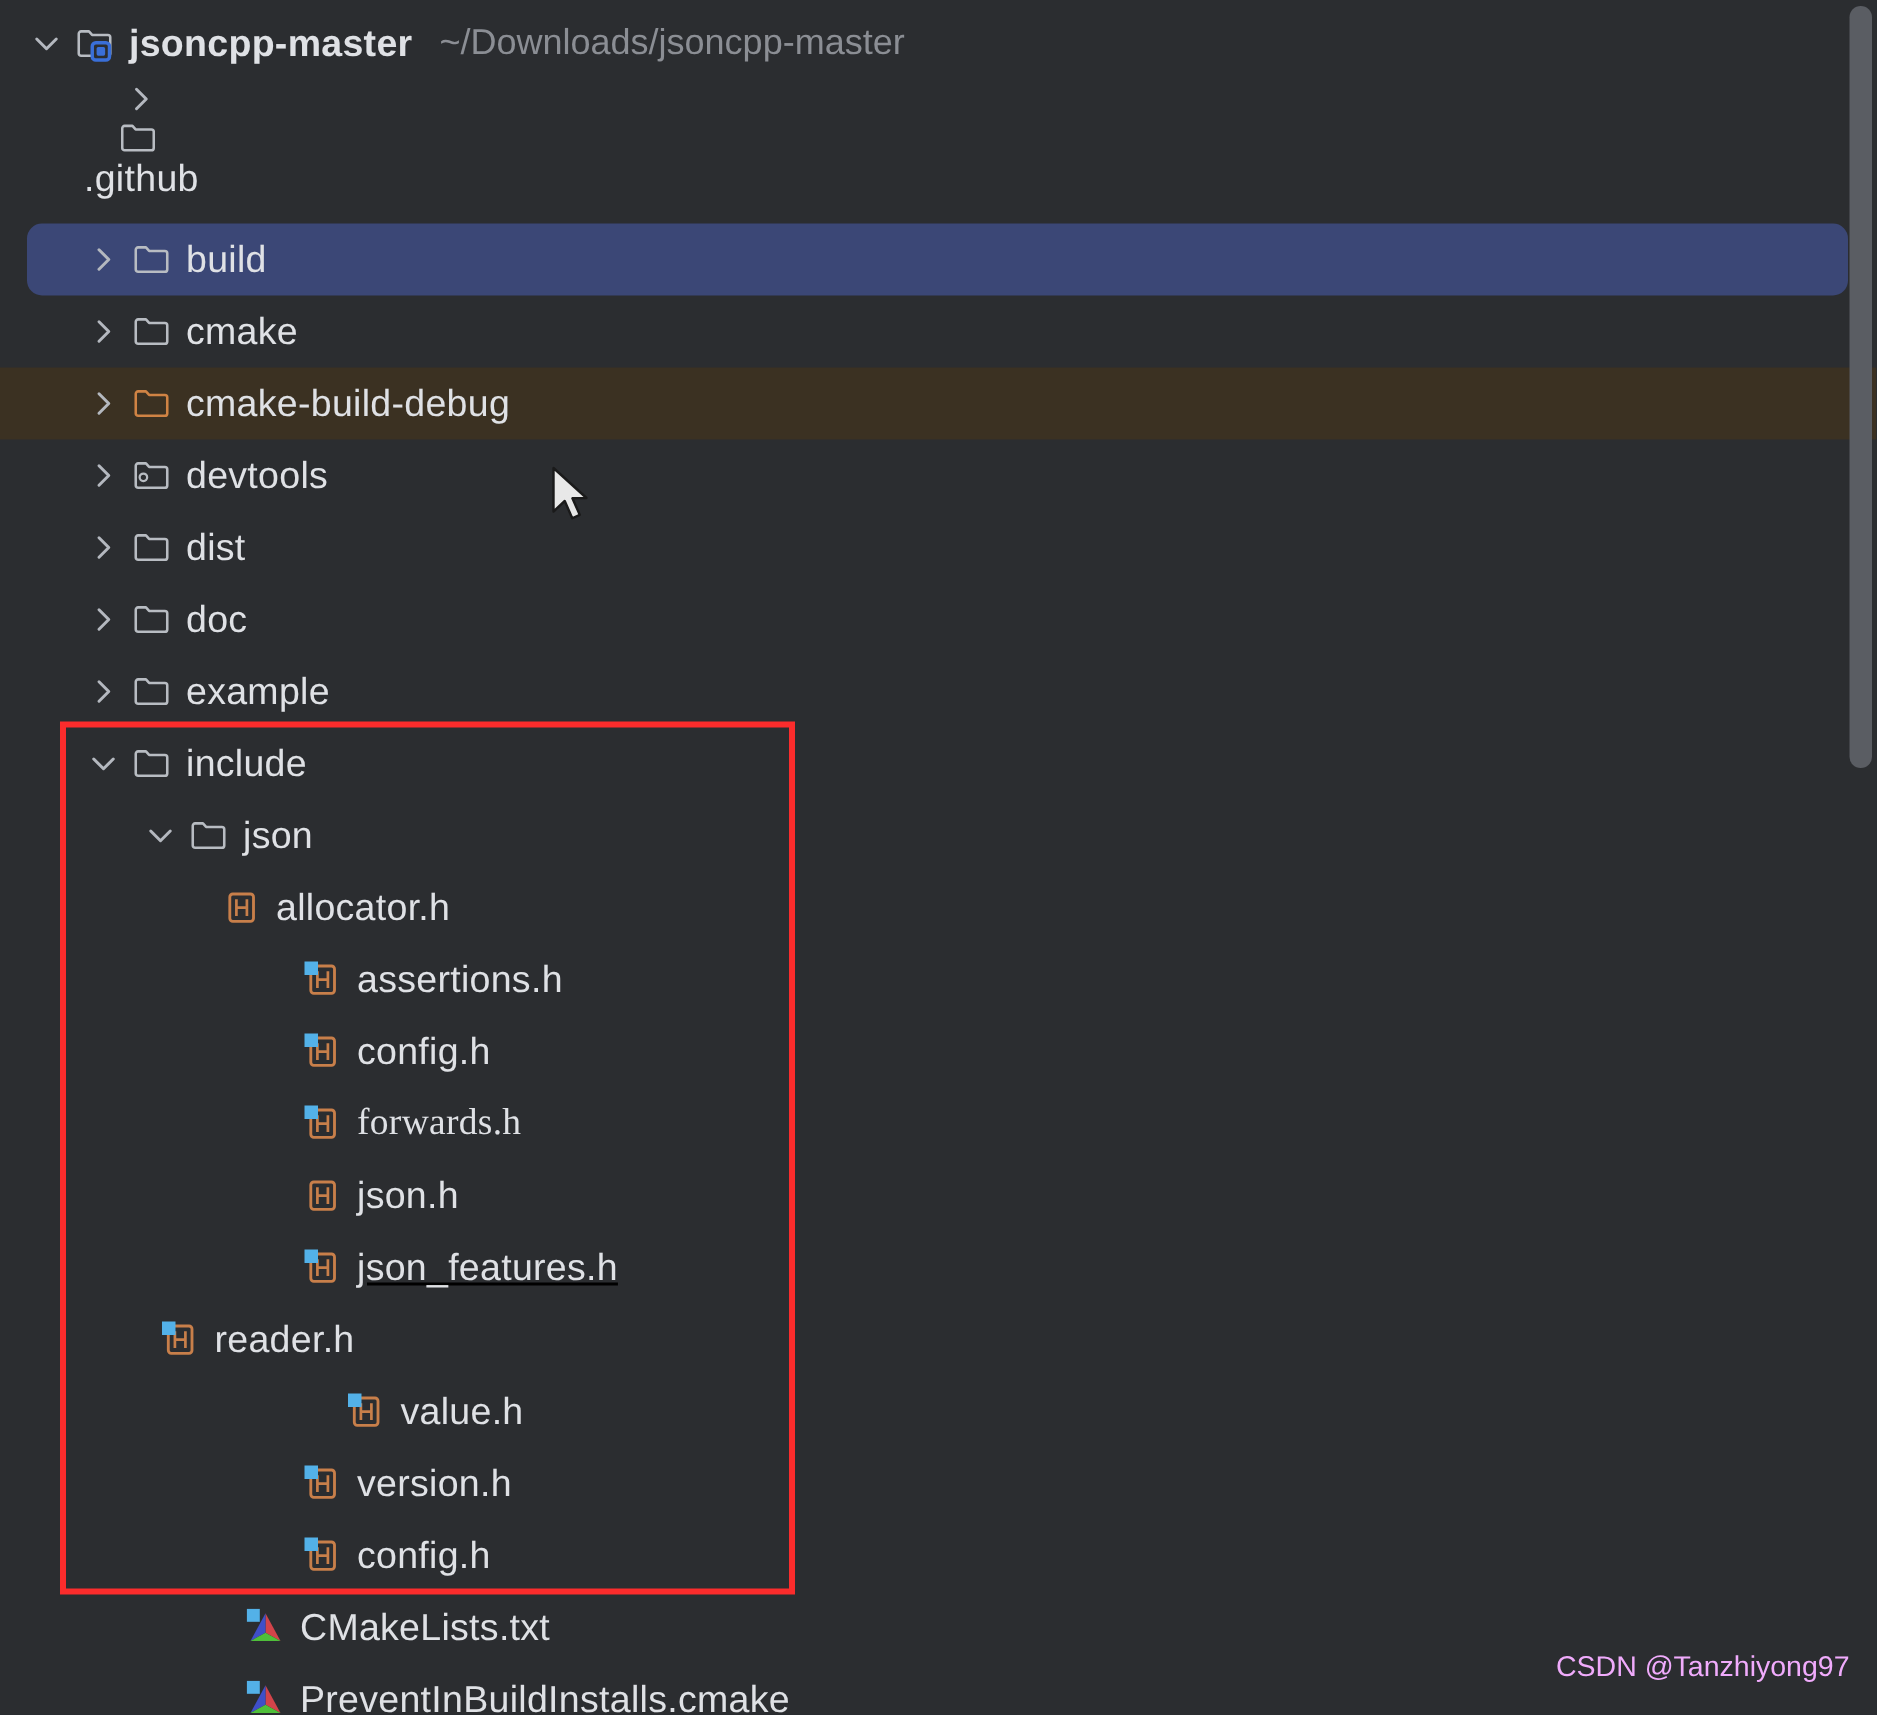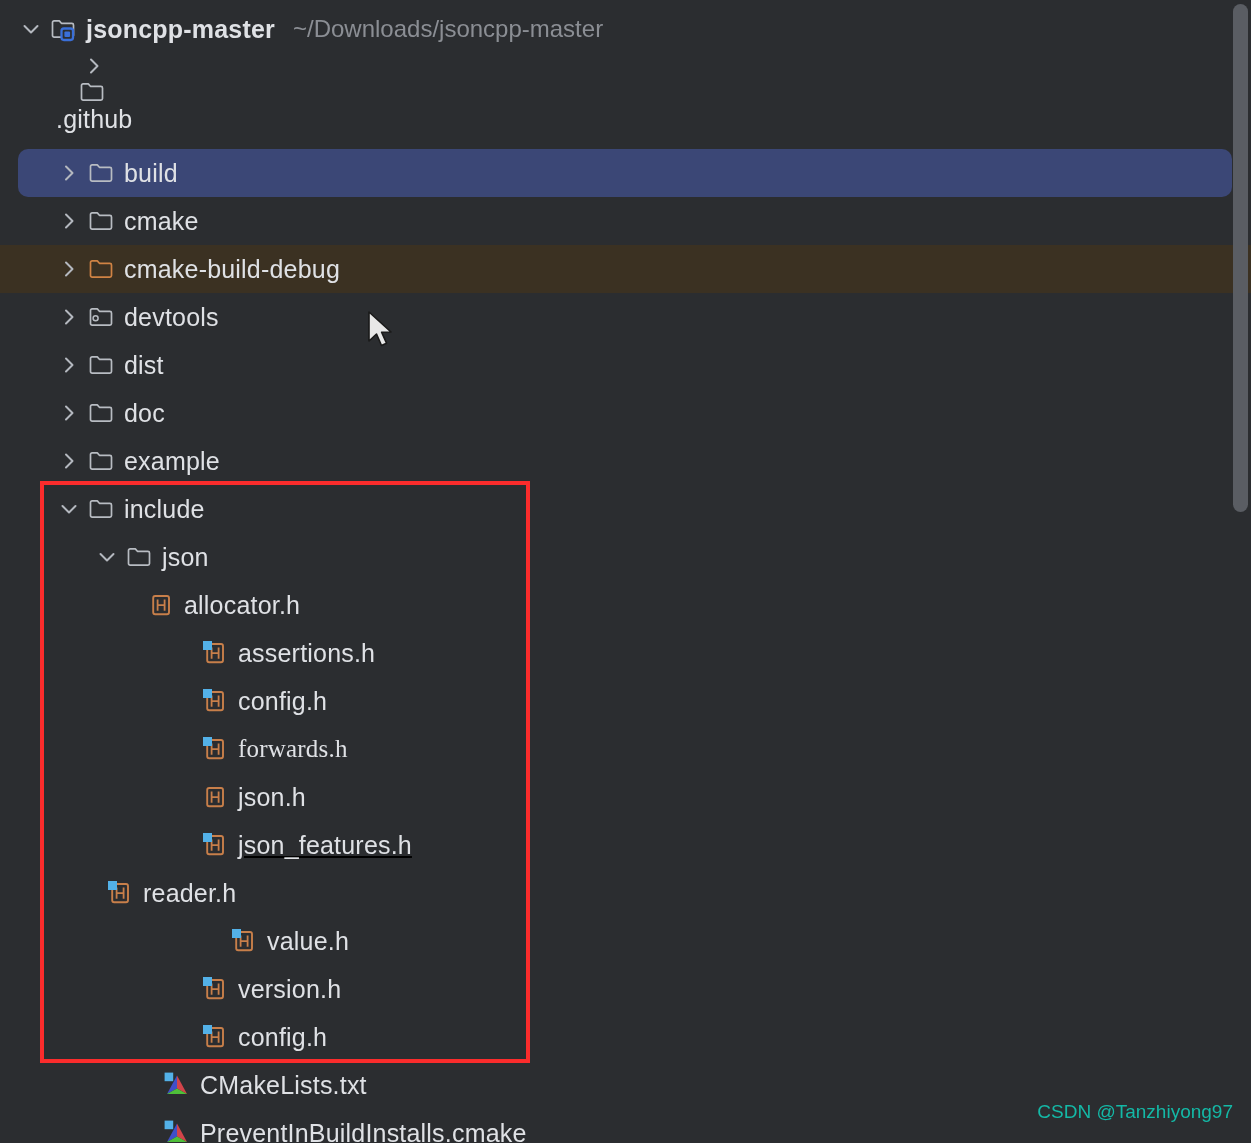--- a/index.html
+++ b/index.html
@@ -147,21 +147,21 @@
     height: 40px;
     z-index: 40;
     pointer-events: none;
   }
 
   
   #watermark {
     position: absolute;
     right: 18px;
     bottom: 20px;
-    color: #14b8a6;
+    color: #f0abfc;
     font-size: 19px;
     z-index: 25;
     white-space: nowrap;
   }
 </style>
 </head>
 <body>
 
 <div id="app">
 

